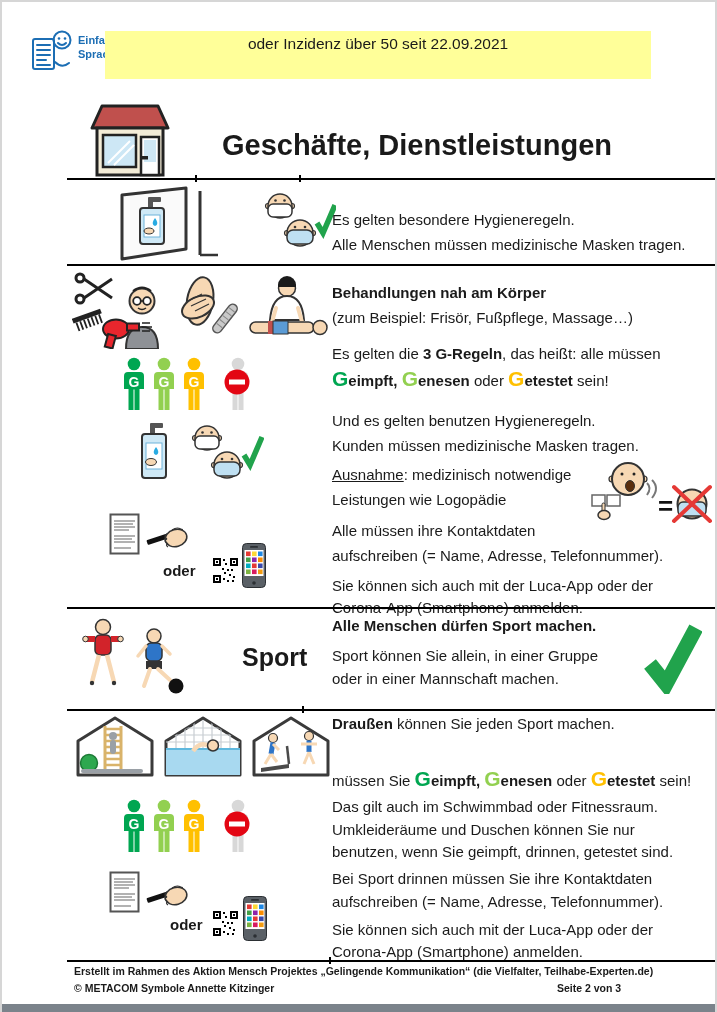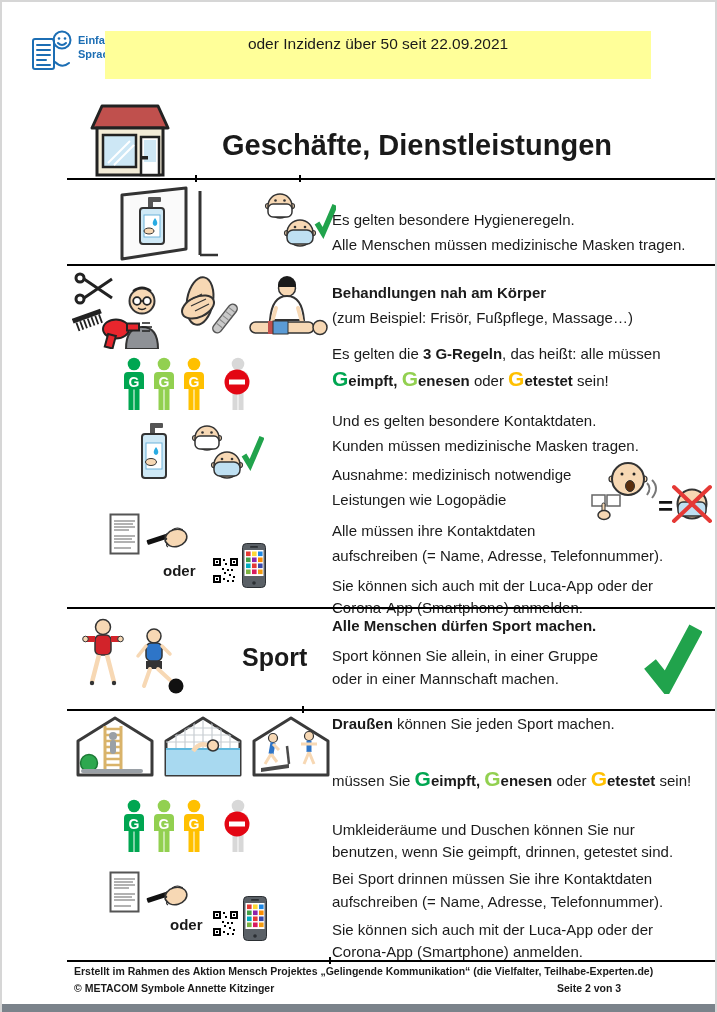--- a/index.html
+++ b/index.html
@@ -2,21 +2,21 @@
 <html><head>
 <meta charset="utf-8">
 <style>
   html,body{margin:0;padding:0}
   body{background:#9aa2aa;font-family:"Liberation Sans",sans-serif}
   .page{position:relative;width:717px;height:1012px;background:#fff;overflow:hidden;
         border:2px solid #d6d6d6;border-bottom:none;box-sizing:border-box;color:#1a1a1a}
   .abs{position:absolute}
   .t{font-size:15px;line-height:20px;white-space:nowrap;margin:0}
   .b{font-weight:700}
-  .u{}
+  .u{text-decoration:underline}
   .hr{position:absolute;left:65px;right:0;height:1.5px;background:#000}
   .vt{position:absolute;width:1.5px;height:7px;background:#000}
   .gbig{font-weight:700;font-size:21px;line-height:21px}
   .banner{position:absolute;left:103px;top:29px;width:546px;height:48px;text-align:center;
           font-size:15.5px;line-height:22px;padding-top:2px;box-sizing:border-box}
   .logo-text{position:absolute;left:76px;top:32px;font-size:11px;font-weight:700;line-height:13.5px}
   .title{position:absolute;left:180px;top:127px;width:470px;text-align:center;font-size:29px;
          font-weight:700;white-space:nowrap}
   .sport-title{position:absolute;left:240px;top:641px;font-size:25px;font-weight:700}
   .oder{font-size:15px;font-weight:700;white-space:nowrap;position:absolute}
@@ -245,21 +245,21 @@
       <rect x="4" y="26.5" width="4.6" height="4.6" fill="#7cb342"></rect>
         <rect x="10" y="26.5" width="4.6" height="4.6" fill="#d81b60"></rect>
         <rect x="16" y="26.5" width="4.6" height="4.6" fill="#f39c12"></rect>
     </g>
   </svg>
 
   <p class="abs t b" style="left:330px;top:281px">Behandlungen nah am Körper</p>
   <p class="abs t" style="left:330px;top:306px">(zum Beispiel: Frisör, Fußpflege, Massage…)</p>
   <p class="abs t" style="left:330px;top:342px"><span>Es gelten die </span><span class="b">3 G-Regeln</span><span>, das heißt: alle müssen</span></p>
   <p class="abs t" style="left:330px;top:366px;line-height:26px"><span class="gbig" style="color: rgb(0, 166, 81);">G</span><span class="b">eimpft, </span><span class="gbig" style="color: rgb(146, 208, 80);">G</span><span class="b">enesen</span><span> oder </span><span class="gbig" style="color: rgb(255, 192, 0);">G</span><span class="b">etestet</span><span> sein!</span></p>
-  <p class="abs t" style="left:330px;top:409px">Und es gelten besondere Kontaktdaten.</p>
+  <p class="abs t" style="left:330px;top:409px">Und es gelten benutzen Hygieneregeln.</p>
   <p class="abs t" style="left:330px;top:434px">Kunden müssen medizinische Masken tragen.</p>
   <p class="abs t" style="left:330px;top:463px"><span class="u">Ausnahme</span><span>: medizinisch notwendige</span></p>
   <p class="abs t" style="left:330px;top:488px">Leistungen wie Logopädie</p>
 
   <svg class="abs" style="left:550px;top:455px" width="162" height="70" viewBox="0 0 162 70">
     <circle cx="60" cy="22" r="3" fill="#f7d8b4" stroke="#333" stroke-width="1.2"></circle>
     <circle cx="92" cy="22" r="3" fill="#f7d8b4" stroke="#333" stroke-width="1.2"></circle>
     <circle cx="76" cy="22" r="16" fill="#f7d8b4" stroke="#333" stroke-width="2"></circle>
     <circle cx="70" cy="17" r="1.5" fill="#222"></circle>
       <circle cx="82" cy="17" r="1.5" fill="#222"></circle>
@@ -422,20 +422,21 @@
         <rect x="10" y="20.5" width="4.6" height="4.6" fill="#e53935"></rect>
         <rect x="16" y="20.5" width="4.6" height="4.6" fill="#3949ab"></rect>
       <rect x="4" y="26.5" width="4.6" height="4.6" fill="#7cb342"></rect>
         <rect x="10" y="26.5" width="4.6" height="4.6" fill="#d81b60"></rect>
         <rect x="16" y="26.5" width="4.6" height="4.6" fill="#f39c12"></rect>
     </g>
   </svg>
 
   <p class="abs t" style="left:330px;top:712px"><span class="b">Draußen</span><span> können Sie jeden Sport machen.</span></p>
   <p class="abs t" style="left:330px;top:766px;line-height:26px"><span>müssen Sie </span><span class="gbig" style="color: rgb(0, 166, 81);">G</span><span class="b">eimpft, </span><span class="gbig" style="color: rgb(146, 208, 80);">G</span><span class="b">enesen</span><span> oder </span><span class="gbig" style="color: rgb(255, 192, 0);">G</span><span class="b">etestet</span><span> sein!</span></p>
+  <p class="abs t" style="left:330px;top:795px">Das gilt auch im Schwimmbad oder Fitnessraum.</p>
   <p class="abs t" style="left:330px;top:818px">Umkleideräume und Duschen können Sie nur</p>
   <p class="abs t" style="left:330px;top:840px">benutzen, wenn Sie geimpft, drinnen, getestet sind.</p>
   <p class="abs t" style="left:330px;top:867px">Bei Sport drinnen müssen Sie ihre Kontaktdaten</p>
   <p class="abs t" style="left:330px;top:890px">aufschreiben (= Name, Adresse, Telefonnummer).</p>
   <p class="abs t" style="left:330px;top:918px">Sie können sich auch mit der Luca-App oder der</p>
   <p class="abs t" style="left:330px;top:940px">Corona-App (Smartphone) anmelden.</p>
 
   <div class="hr" style="top:958px"></div>
   <div class="vt" style="left:327px;top:955px"></div>
 

